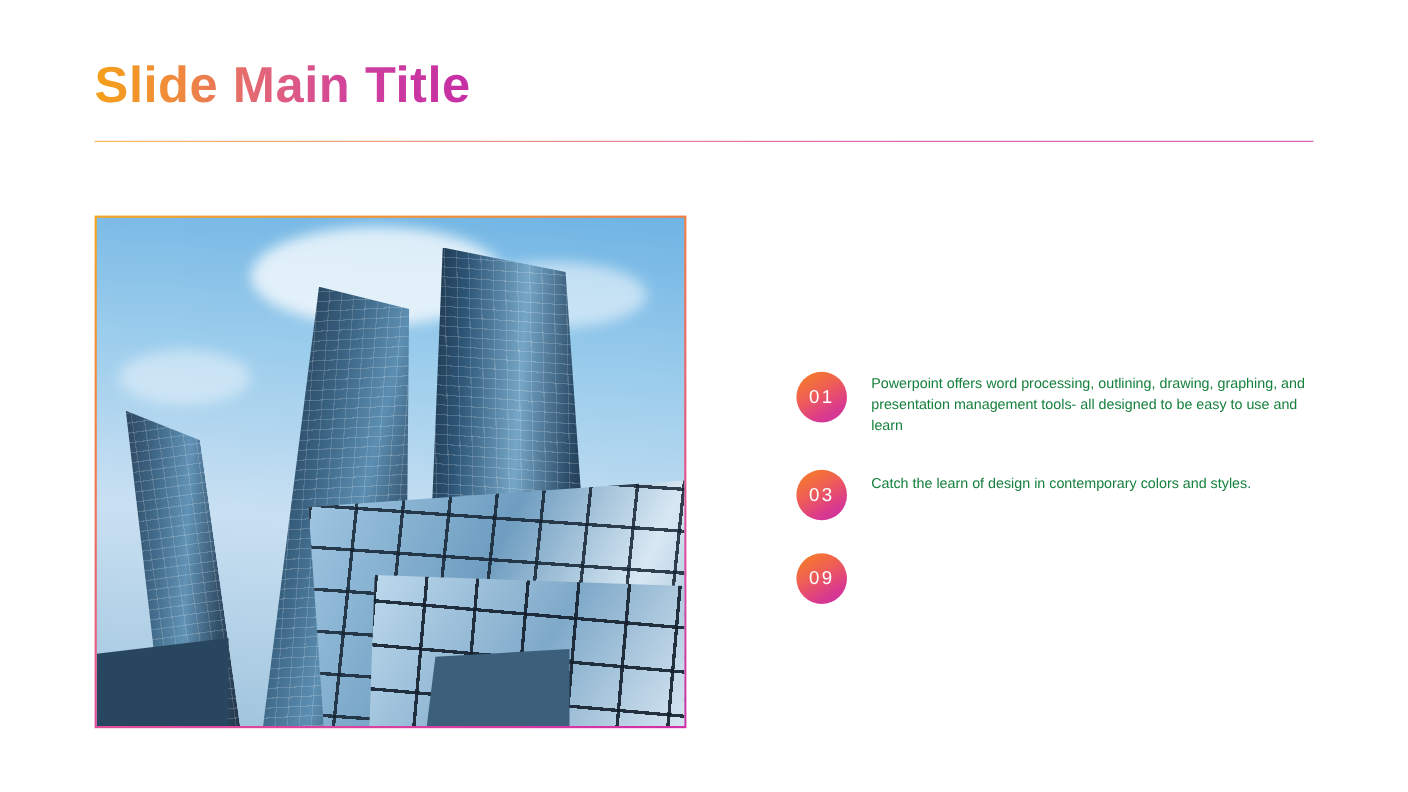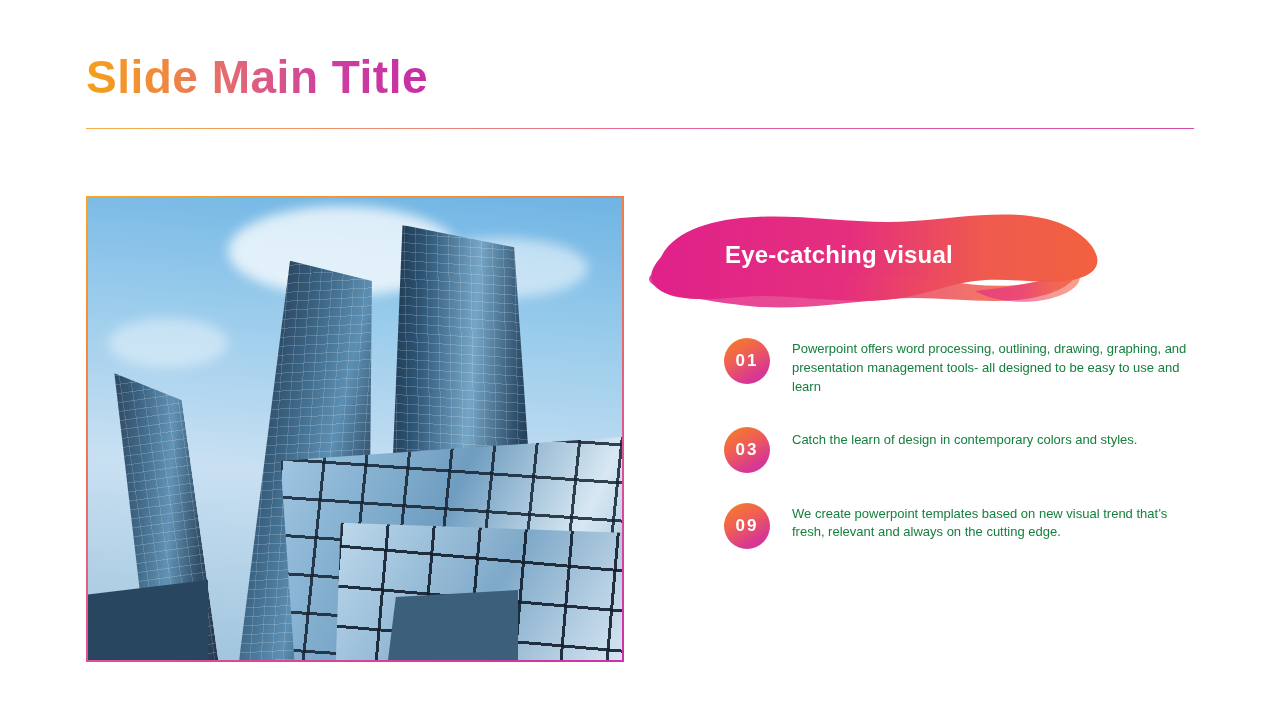--- a/index.html
+++ b/index.html
@@ -186,21 +186,21 @@
     margin-bottom: 28px;
   }
   .badge {
     flex: 0 0 auto;
     width: 46px;
     height: 46px;
     border-radius: 50%;
     background: linear-gradient(150deg, #f58220 0%, #ef5f54 40%, #d93a8e 75%, #cc2fa2 100%);
     color: #ffffff;
     font-size: 17px;
-    font-weight: bold;
+    font-weight: normal;
     display: flex;
     align-items: center;
     justify-content: center;
     letter-spacing: 2px;
     margin-top: 2px;
   }
   .item-text {
     margin-left: 22px;
     font-size: 13px;
     line-height: 1.45;
@@ -235,49 +235,32 @@
       <div class="tower t2">
         <div class="tower-grid"></div>
       </div>
       <div class="facade"></div>
       <div class="facade2"></div>
       <div class="lowblock"></div>
       <div class="lowblock2"></div>
     </div>
   </div>
 
-  <div class="brush-wrap">
-    <svg class="brush-svg" viewBox="0 0 455 110">
-      <defs>
-        <linearGradient id="brushGrad" x1="0" y1="0" x2="1" y2="0">
-          <stop offset="0%" stop-color="#e0218a"></stop>
-          <stop offset="45%" stop-color="#e52f7d"></stop>
-          <stop offset="75%" stop-color="#ef5a4e"></stop>
-          <stop offset="100%" stop-color="#f2613f"></stop>
-        </linearGradient>
-      </defs>
-      <path fill="url(#brushGrad)" d="M16,52 C30,24 70,14 110,12 C160,9 215,20 268,16 C312,13 360,4 402,14 C430,21 449,38 452,52 C455,66 440,74 420,76 C392,79 360,72 330,76 C300,80 276,92 240,95 C190,99 140,88 96,92 C62,95 32,96 16,86 C2,77 4,66 16,52 Z"></path>
-      <path fill="url(#brushGrad)" opacity="0.85" d="M6,70 C28,62 62,70 96,72 C150,75 196,66 248,70 C292,73 330,84 372,80 C398,77 420,68 438,60 C430,82 404,92 372,95 C330,99 288,90 244,94 C196,98 148,106 104,101 C66,97 28,90 12,82 C4,78 2,74 6,70 Z"></path>
-      <path fill="url(#brushGrad)" opacity="0.6" d="M330,86 C360,82 400,78 430,66 C442,74 430,88 404,94 C376,100 348,96 330,86 Z"></path>
-    </svg>
-    <div class="brush-text">Eye-catching visual</div>
-  </div>
 
   <div class="list">
 
     <div class="item">
       <div class="badge">01</div>
       <div class="item-text">Powerpoint offers word processing, outlining, drawing, graphing, and presentation management tools- all designed to be easy to use and learn</div>
     </div>
 
     <div class="item">
       <div class="badge">03</div>
       <div class="item-text">Catch the learn of design in contemporary colors and styles.</div>
     </div>
 
     <div class="item">
       <div class="badge">09</div>
-      <div class="item-text">We create powerpoint templates based on new visual trend that’s fresh, relevant and always on the cutting edge.</div>
     </div>
 
   </div>
 
 </div>
 
 </body></html>

